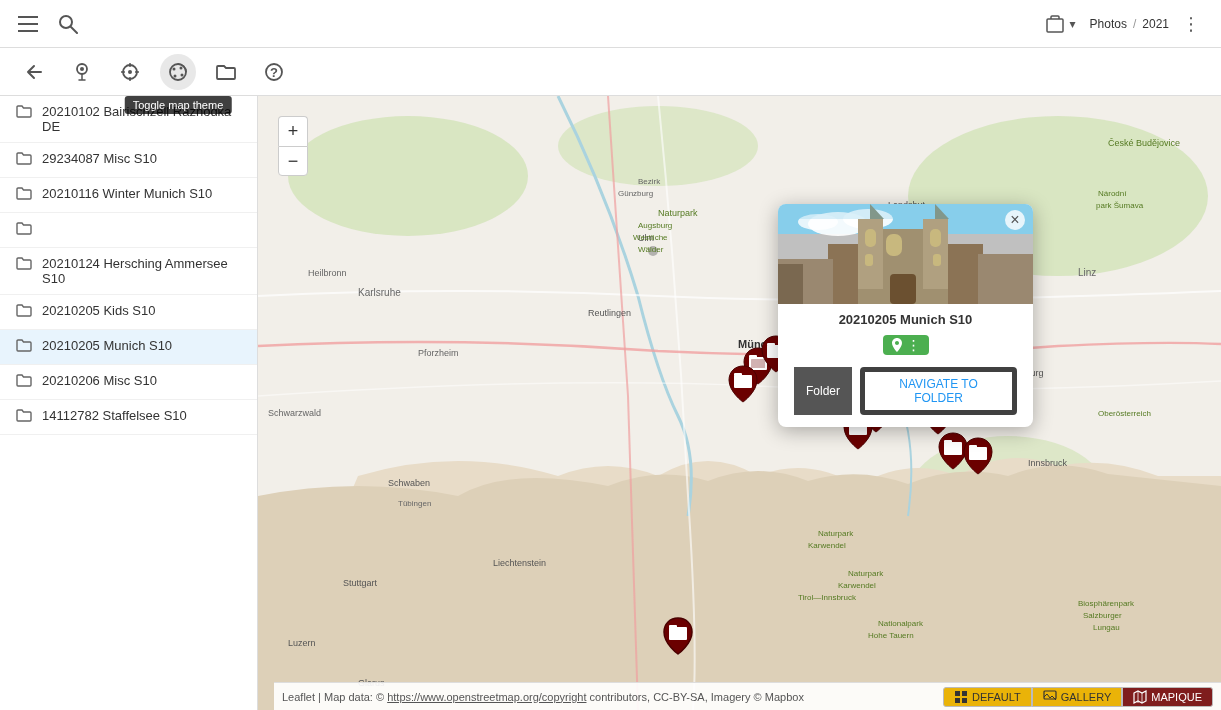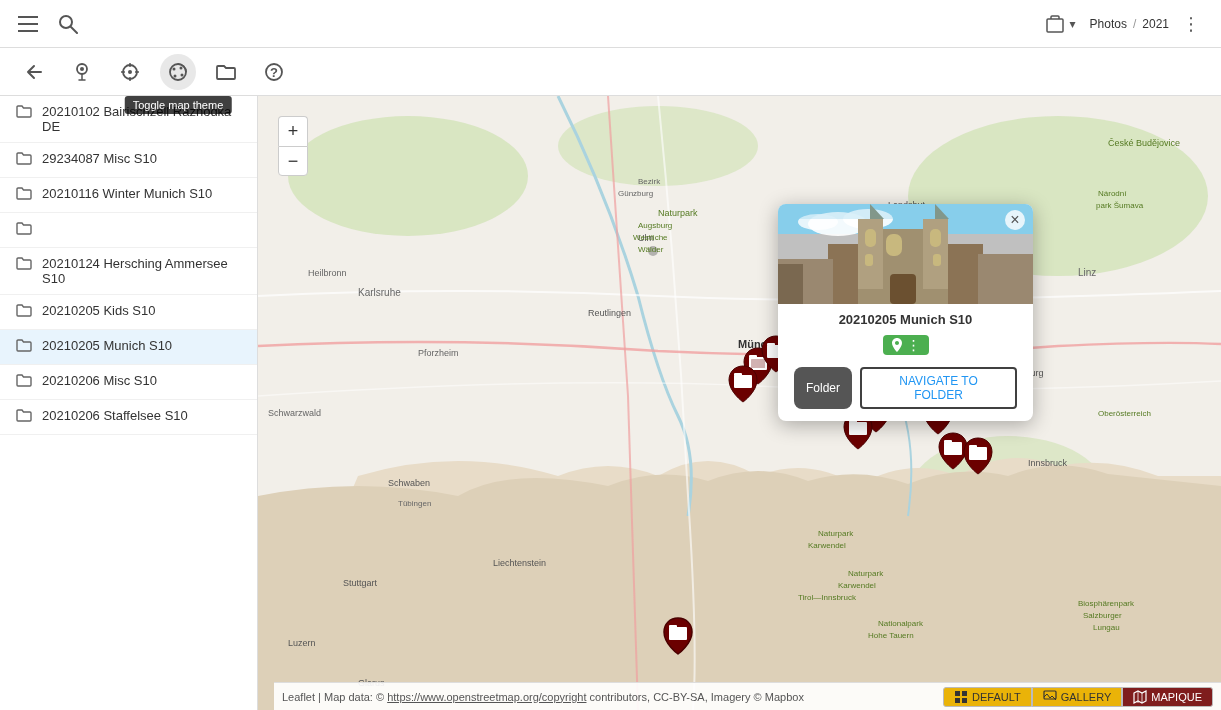--- a/index.html
+++ b/index.html
@@ -189,29 +189,29 @@
     .popup-actions {
       display: flex;
       justify-content: center;
       gap: 8px;
       padding: 8px 16px 12px;
     }
     .btn-folder {
       background: #555;
       color: #fff;
       border: none;
-      border-radius: 8px;
+      border-radius: 0;
       padding: 5px 12px;
       font-size: 12px;
       cursor: pointer;
     }
     .btn-navigate {
       background: transparent;
       color: #2196f3;
-      border: 2px solid #404040;
+      border: 5px solid #404040;
       border-radius: 4px;
       padding: 5px 12px;
       font-size: 12px;
       cursor: pointer;
       font-weight: 500;
     }
 
     
     .bottom-bar {
       position: absolute;
@@ -403,21 +403,21 @@
           </svg>
       </span>
       <span>20210206 Misc S10</span>
     </div>
     <div class="sidebar-item">
       <span class="folder-icon">
         <svg width="16" height="14" viewBox="0 0 16 14">
             <path d="M1 3a1 1 0 011-1h4l1.5 2H14a1 1 0 011 1v7a1 1 0 01-1 1H2a1 1 0 01-1-1V3z" fill="none" stroke="#666" stroke-width="1.4"></path>
           </svg>
       </span>
-      <span>20210206 Staffelsee S10</span>
+      <span>14112782 Staffelsee S10</span>
     </div>
   </div>
 
   <div class="map-area">
 
     <svg class="map-bg" viewBox="0 0 963 614" preserveAspectRatio="xMidYMid slice" xmlns="http://www.w3.org/2000/svg">
 
       <rect width="963" height="614" fill="#aad3df"></rect>
 
       <path d="M0 0 L963 0 L963 614 L0 614 Z" fill="#f2efe9"></path>

